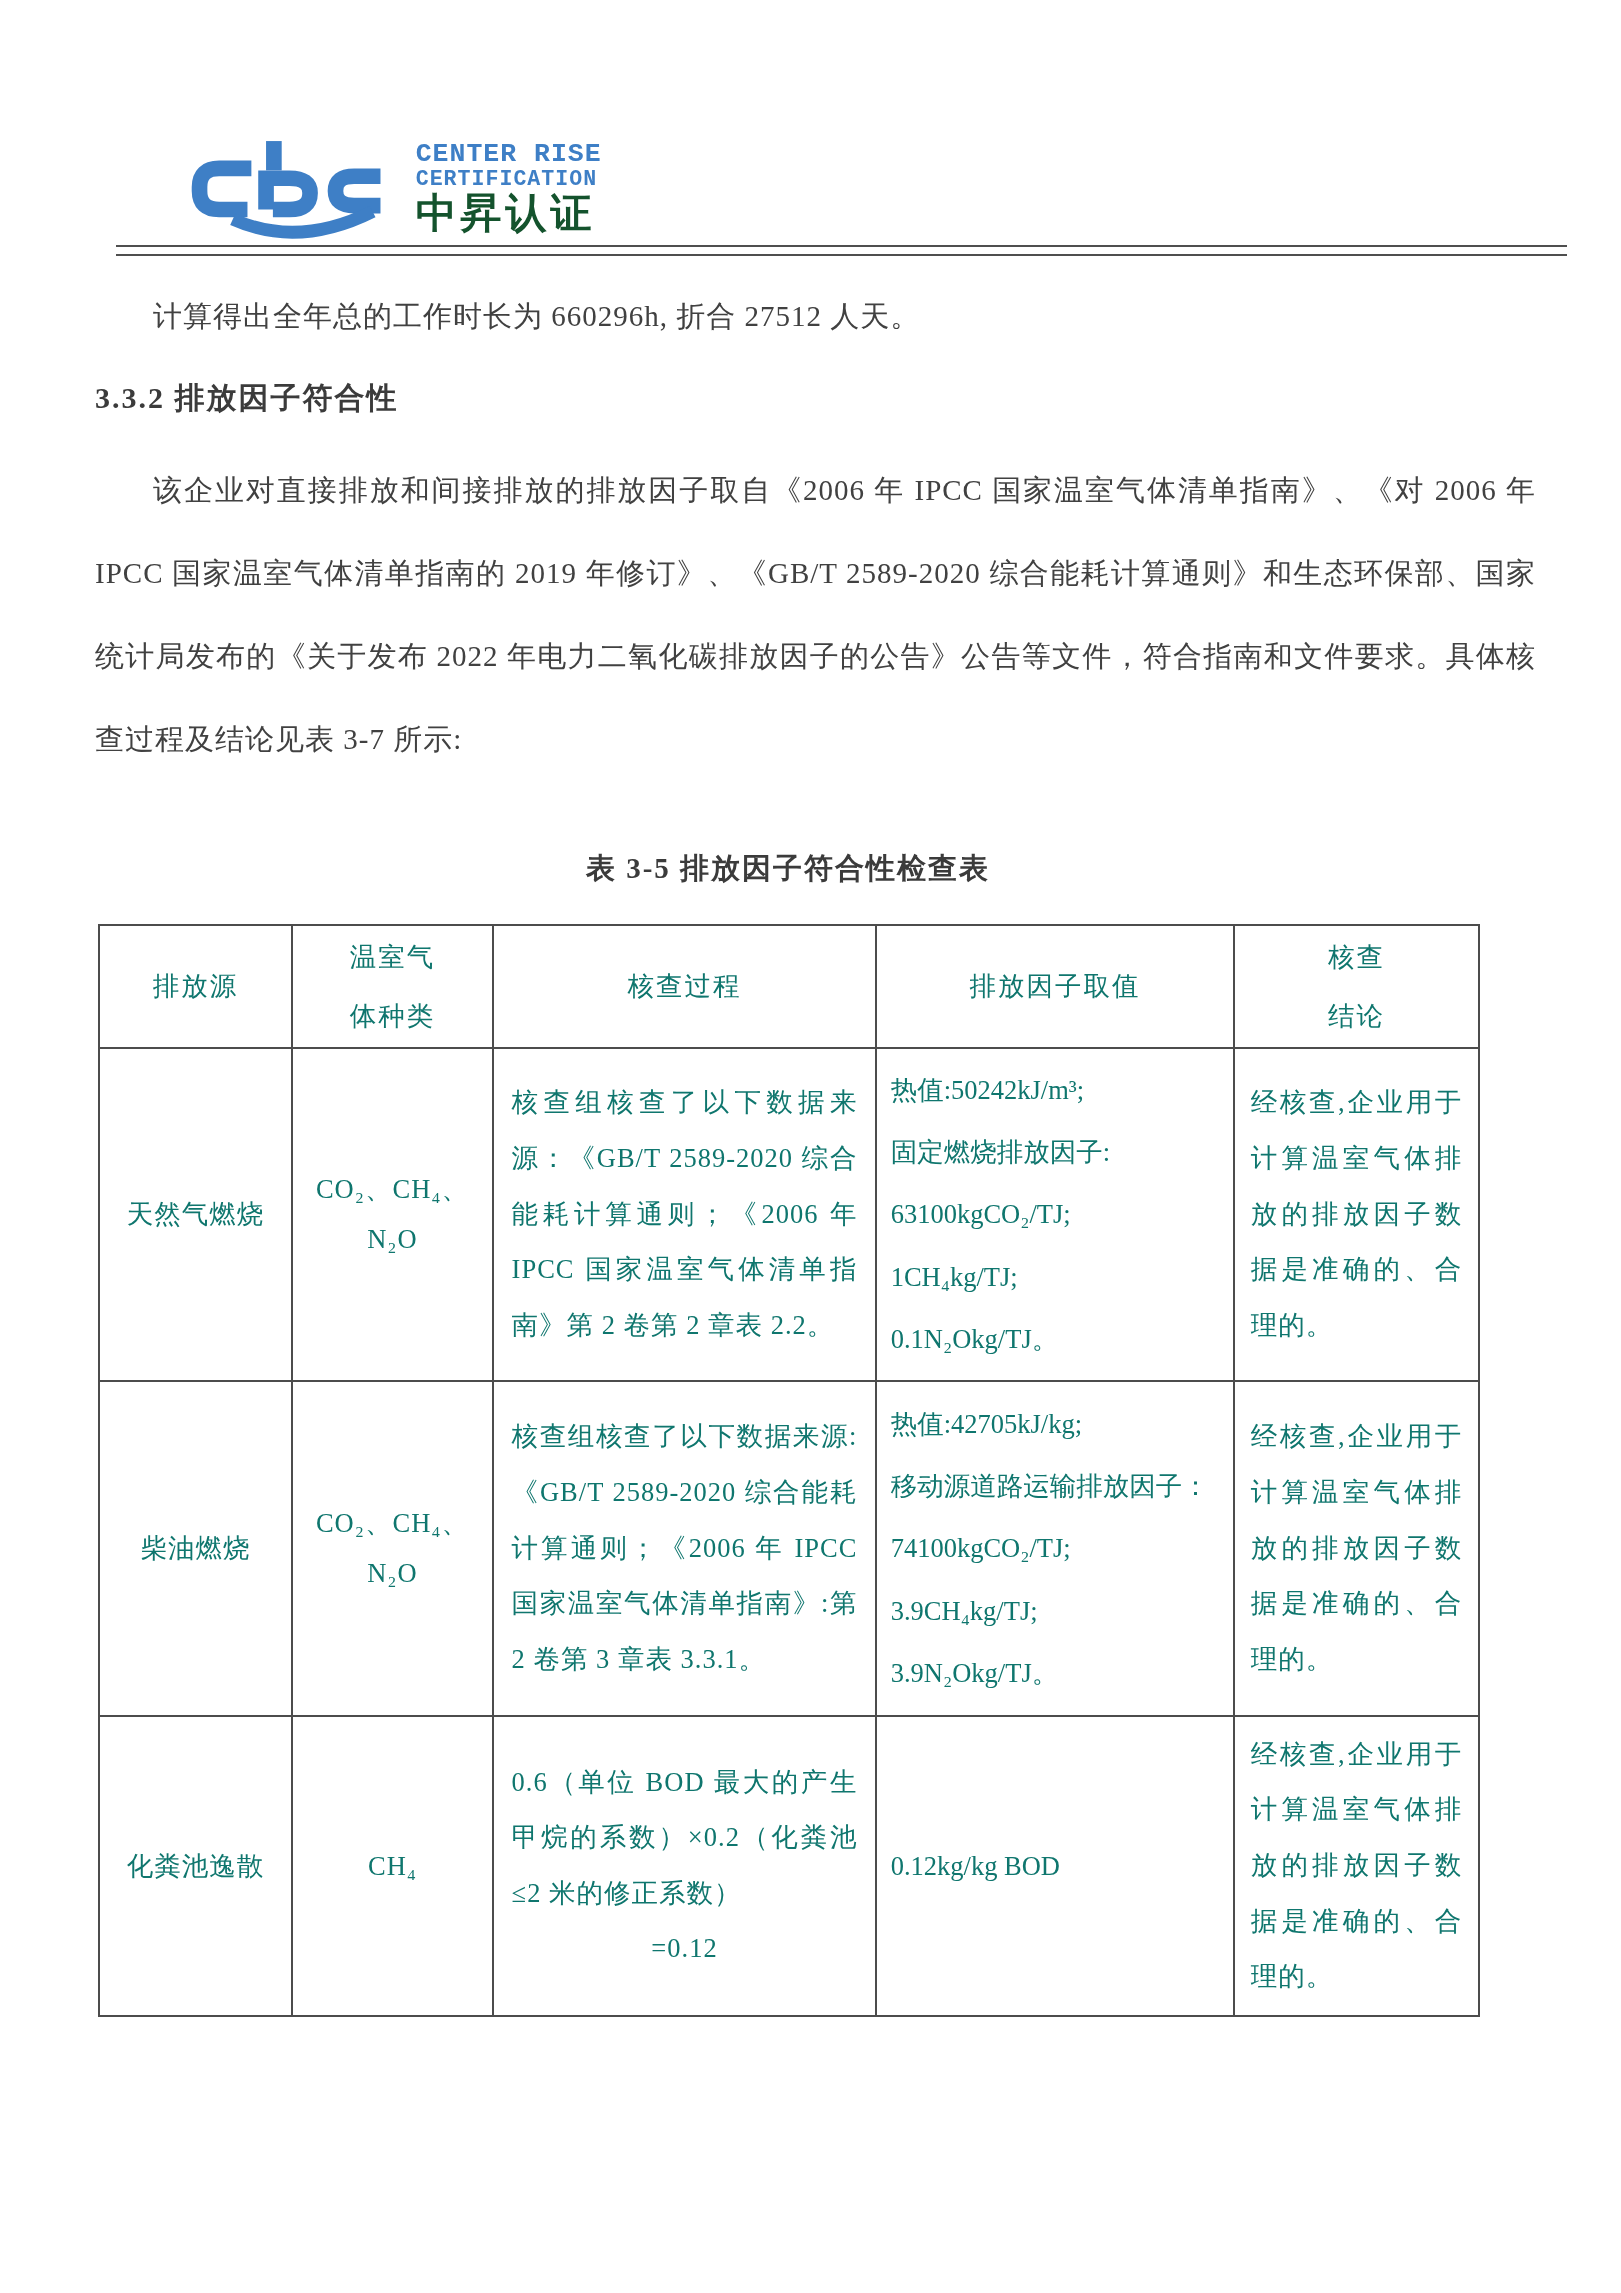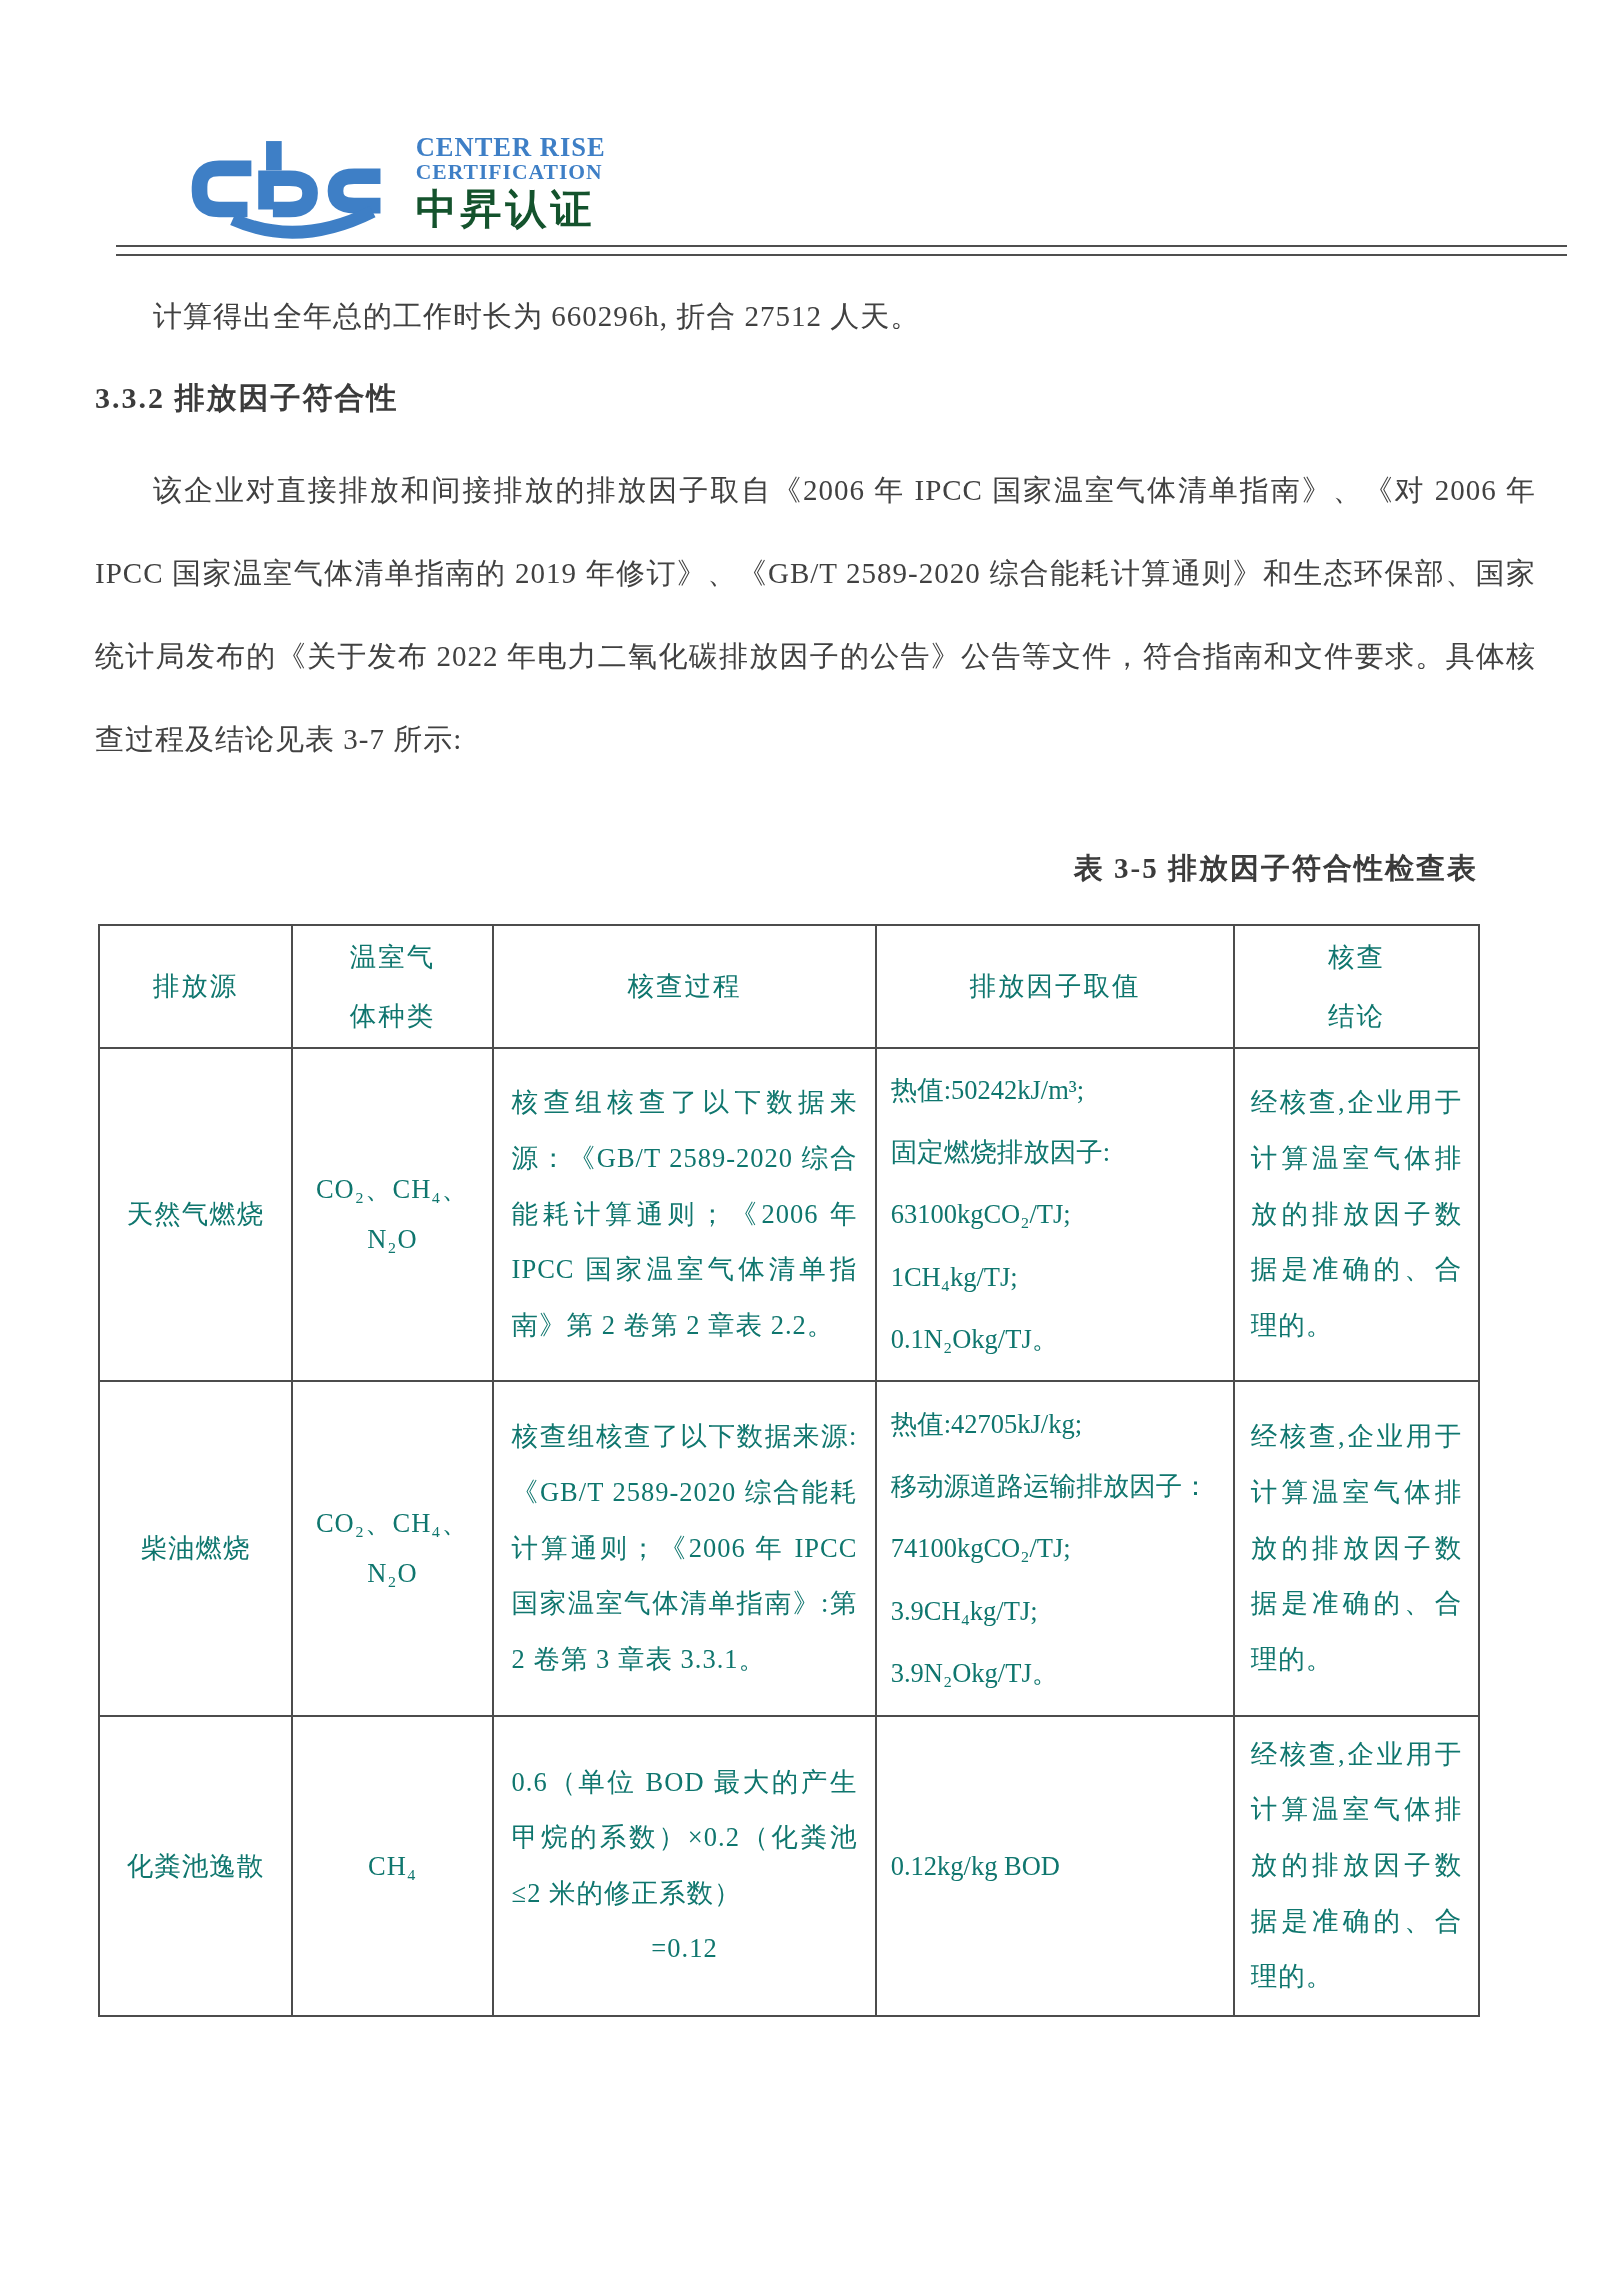--- a/index.html
+++ b/index.html
@@ -4,35 +4,35 @@
 <style>
   html,body{margin:0;padding:0;}
   body{
     width:1621px;height:2294px;position:relative;background:#ffffff;
     font-family:"Liberation Serif","DejaVu Serif",serif;
     color:#414141;overflow:hidden;
   }
   
   .logo{position:absolute;left:179px;top:133px;display:flex;align-items:flex-start;}
   .logo-mark{width:223px;height:110px;flex:0 0 auto;}
-  .logo-text{margin-left:13.7px;margin-top:1px;color:#3e7fc6;font-family:Liberation Serif, serif;}
+  .logo-text{margin-left:13.7px;margin-top:8px;color:#3e7fc6;font-family:Liberation Mono, monospace;}
   .logo-line1{font-size:26.5px;font-weight:bold;letter-spacing:1px;line-height:27.4px;}
   .logo-line2{font-size:21.6px;font-weight:bold;letter-spacing:1px;line-height:23.5px;}
   .logo-line3{font-size:41px;font-weight:bold;letter-spacing:3.9px;line-height:49px;color:#14532d;}
   
   .double-rule{
     position:absolute;left:116px;top:245px;width:1451px;height:6.9px;
     border-top:2.9px solid #4f4f4f;border-bottom:2.9px solid #4f4f4f;
   }
   
   .content{position:absolute;left:95px;width:1441px;font-size:29px;}
   .intro-line{top:297px;text-indent:2em;letter-spacing:1px;}
   .section-heading{top:378px;font-weight:bold;font-size:30px;letter-spacing:2px;color:#3b3b3b;}
   .main-paragraph{top:449px;line-height:83px;text-align:justify;text-indent:2em;letter-spacing:1px;}
-  .table-title{position:absolute;left:98px;top:849px;width:1380px;text-align:right;
+  .table-title{position:absolute;left:98px;top:849px;width:1380px;text-align:center;
     font-weight:bold;font-size:29px;letter-spacing:2px;color:#3b3b3b;}
   
   table.v-table{
     position:absolute;left:98px;top:924px;width:1380px;
     border-collapse:collapse;table-layout:fixed;
   }
   .v-table td{
     border:2.5px solid #4c4c4c;vertical-align:middle;
     font-size:26.5px;color:#0f766e;overflow:hidden;
   }

